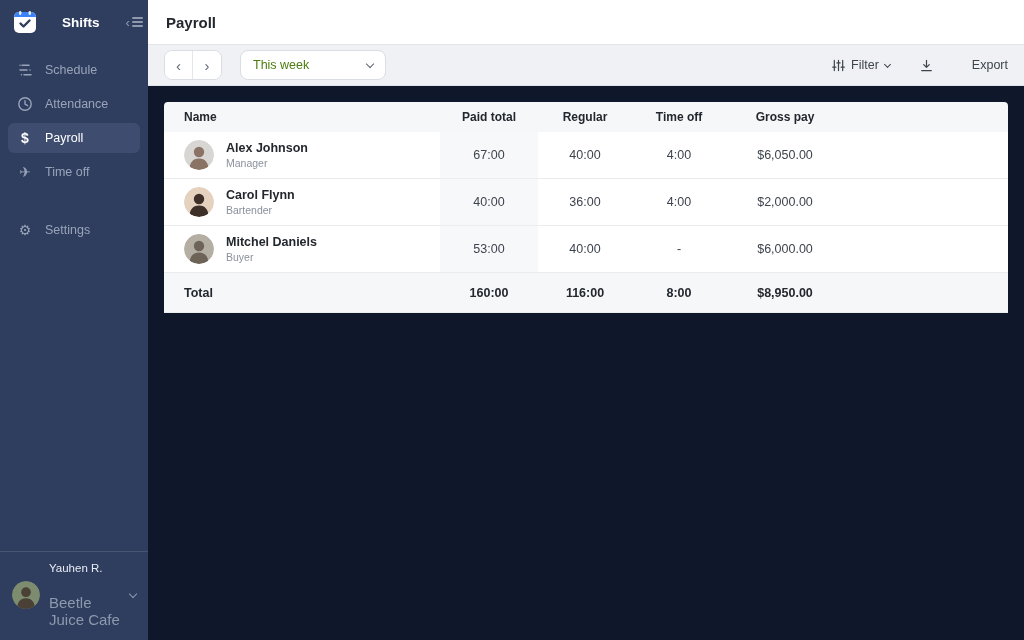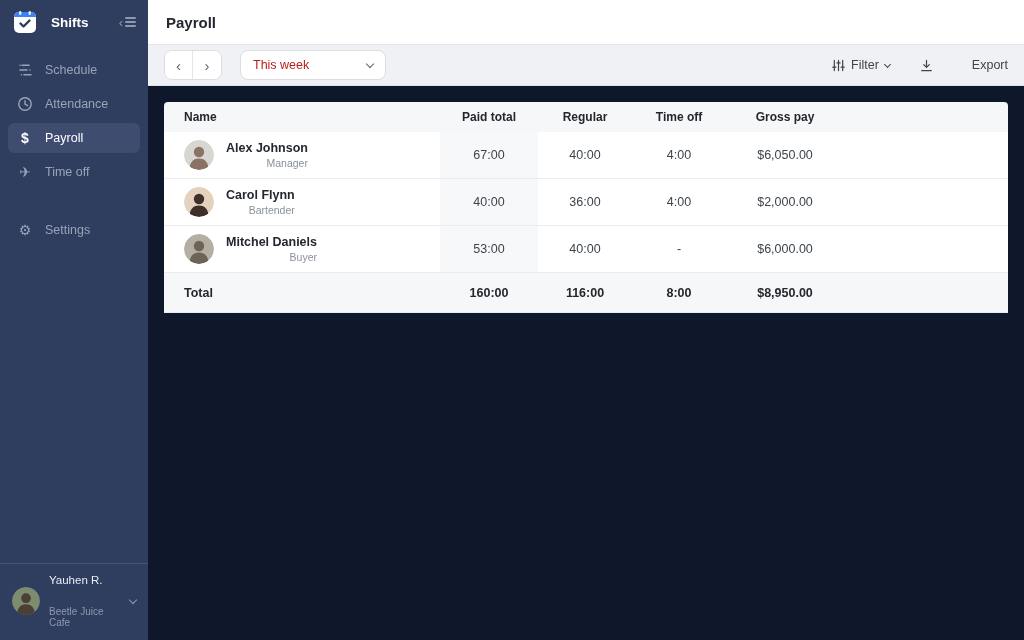--- a/index.html
+++ b/index.html
@@ -4,62 +4,62 @@
 <style>
   * { margin:0; padding:0; box-sizing:border-box; }
   html,body { width:1024px; height:640px; overflow:hidden;
     font-family:"Liberation Sans", sans-serif; background:#fff; }
 
   .app { display:flex; width:1024px; height:640px; }
 
   
   .sidebar { width:148px; height:640px; background:#2F3E5F; color:#9AA4B9;
     display:flex; flex-direction:column; flex-shrink:0; }
-  .logo-row { display:flex; align-items:center; gap:15px; padding:11px 12px 10px 14px; }
+  .logo-row { display:flex; align-items:center; gap:26px; padding:11px 12px 10px 14px; }
   .logo-badge { width:22px; height:22px; flex-shrink:0; }
   .logo-title { color:#fff; font-size:13.5px; font-weight:bold; flex:1; }
   .collapse-btn { display:flex; align-items:center; gap:2px; color:#8E99AE; cursor:pointer; }
   .collapse-btn .lt { font-size:13px; line-height:1; }
   .bars { display:flex; flex-direction:column; gap:2.5px; }
   .bars i { display:block; width:11px; height:1.6px; background:#8E99AE; border-radius:1px; }
 
   nav { margin-top:10px; display:flex; flex-direction:column; }
   .nav-item { display:flex; align-items:center; gap:11px; height:30px; margin:2px 8px;
     padding:0 8px; border-radius:6px; font-size:12.5px; cursor:pointer; color:#9AA4B9; }
   .nav-item .nico { width:18px; height:18px; display:flex; align-items:center;
     justify-content:center; font-size:14px; }
   .nav-item.active { background:#3D4C6F; color:#FFFFFF; }
   .nav-item.gap-top { margin-top:26px; }
   .nico svg * { stroke:#9AA4B9; }
 
   .sidebar-footer { margin-top:auto; border-top:1px solid rgba(255,255,255,.12);
     display:flex; align-items:center; gap:9px; padding:10px 10px 12px 12px; cursor:pointer; }
   .sf-text { flex:1; min-width:0; }
   .sf-name { color:#E8ECF3; font-size:11.5px; font-weight:normal; margin-bottom:2px; }
-  .sf-org { color:#8E99AE; font-size:10px;margin-top:20px; }
+  .sf-org { color:#8E99AE; font-size:15px;margin-top:20px; }
 
   .chev-down { width:6px; height:6px; border-right:1.5px solid currentColor;
     border-bottom:1.5px solid currentColor; transform:rotate(45deg); display:inline-block; }
   .sidebar-footer .chev-down { color:#8E99AE; margin-right:2px; margin-top:-3px; }
 
   
   .main { flex:1; display:flex; flex-direction:column; background:#fff; }
   .page-header { height:44px; display:flex; align-items:center; padding:0 18px; background:#fff; }
   .page-title { font-size:15px; font-weight:bold; color:#23272E; }
 
   .toolbar { height:42px; background:#F0F1F4; border-top:1px solid #E4E6EA;
     border-bottom:1px solid #E0E3E8; display:flex; align-items:center; padding:0 16px; }
   .arrow-group { display:flex; height:30px; background:#fff; border:1px solid #DADDE2;
     border-radius:8px; overflow:hidden; }
   .arrow-btn { width:28px; display:flex; align-items:center; justify-content:center;
     color:#5F6670; font-size:15px; cursor:pointer; background:#fff; border:none; }
   .arrow-btn:first-child { border-right:1px solid #E4E6EA; }
   .period-select { margin-left:18px; width:146px; height:30px; background:#fff;
     border:1px solid #DADDE2; border-radius:8px; display:flex; align-items:center;
-    padding:0 12px; font-size:12.5px; color:#b91c1c; cursor:pointer; }
+    padding:0 12px; font-size:12.5px; color:#4d7c0f; cursor:pointer; }
   .period-select .chev-down { margin-left:auto; color:#5F6670; margin-top:-2px; }
   .toolbar-spacer { flex:1; }
   .ghost-btn { display:flex; align-items:center; gap:6px; font-size:12.5px; color:#3E444D;
     cursor:pointer; background:none; border:none; font-family:inherit; }
   .ghost-btn svg * { stroke:#3E444D; }
   .ghost-btn .chev-down { width:5px; height:5px; color:#3E444D; margin-top:-2px; }
   .export-btn { margin-left:30px;gap:39px; }
 
   
   .content { flex:1; background:#0f172a; padding:16px; }
@@ -71,21 +71,21 @@
   .c-off  { width:94px; text-align:center; }
   .c-gross{ width:118px; text-align:center; }
   .c-fill { flex:1; }
 
   .thead { height:30px; background:#F6F7F9; border-radius:4px 4px 0 0; }
   .thead > div { font-weight:bold; color:#23272E; font-size:12px; }
 
   .body-row { height:47px; border-bottom:1px solid #EAECEF; background:#fff; color:#3E444D; }
   .body-row .c-paid { background:#F7F8FA; align-self:stretch; display:flex;
     align-items:center; justify-content:center; }
-  .emp-meta { margin-left:12px;text-align:right; }
+  .emp-meta { margin-left:12px; }
   .emp-name { color:#23272E; font-weight:bold; font-size:12.5px; margin-bottom:2px; }
   .emp-role { color:#8A919C; font-size:10.5px; }
   .avatar { width:30px; height:30px; border-radius:50%; flex-shrink:0; }
 
   .total-row { height:40px; background:#F6F7F8; border-bottom:1px solid #EAECEF;
     font-weight:bold; color:#23272E; }
   .total-row .c-name { font-weight:bold; }
 </style>
 </head>
 <body>

